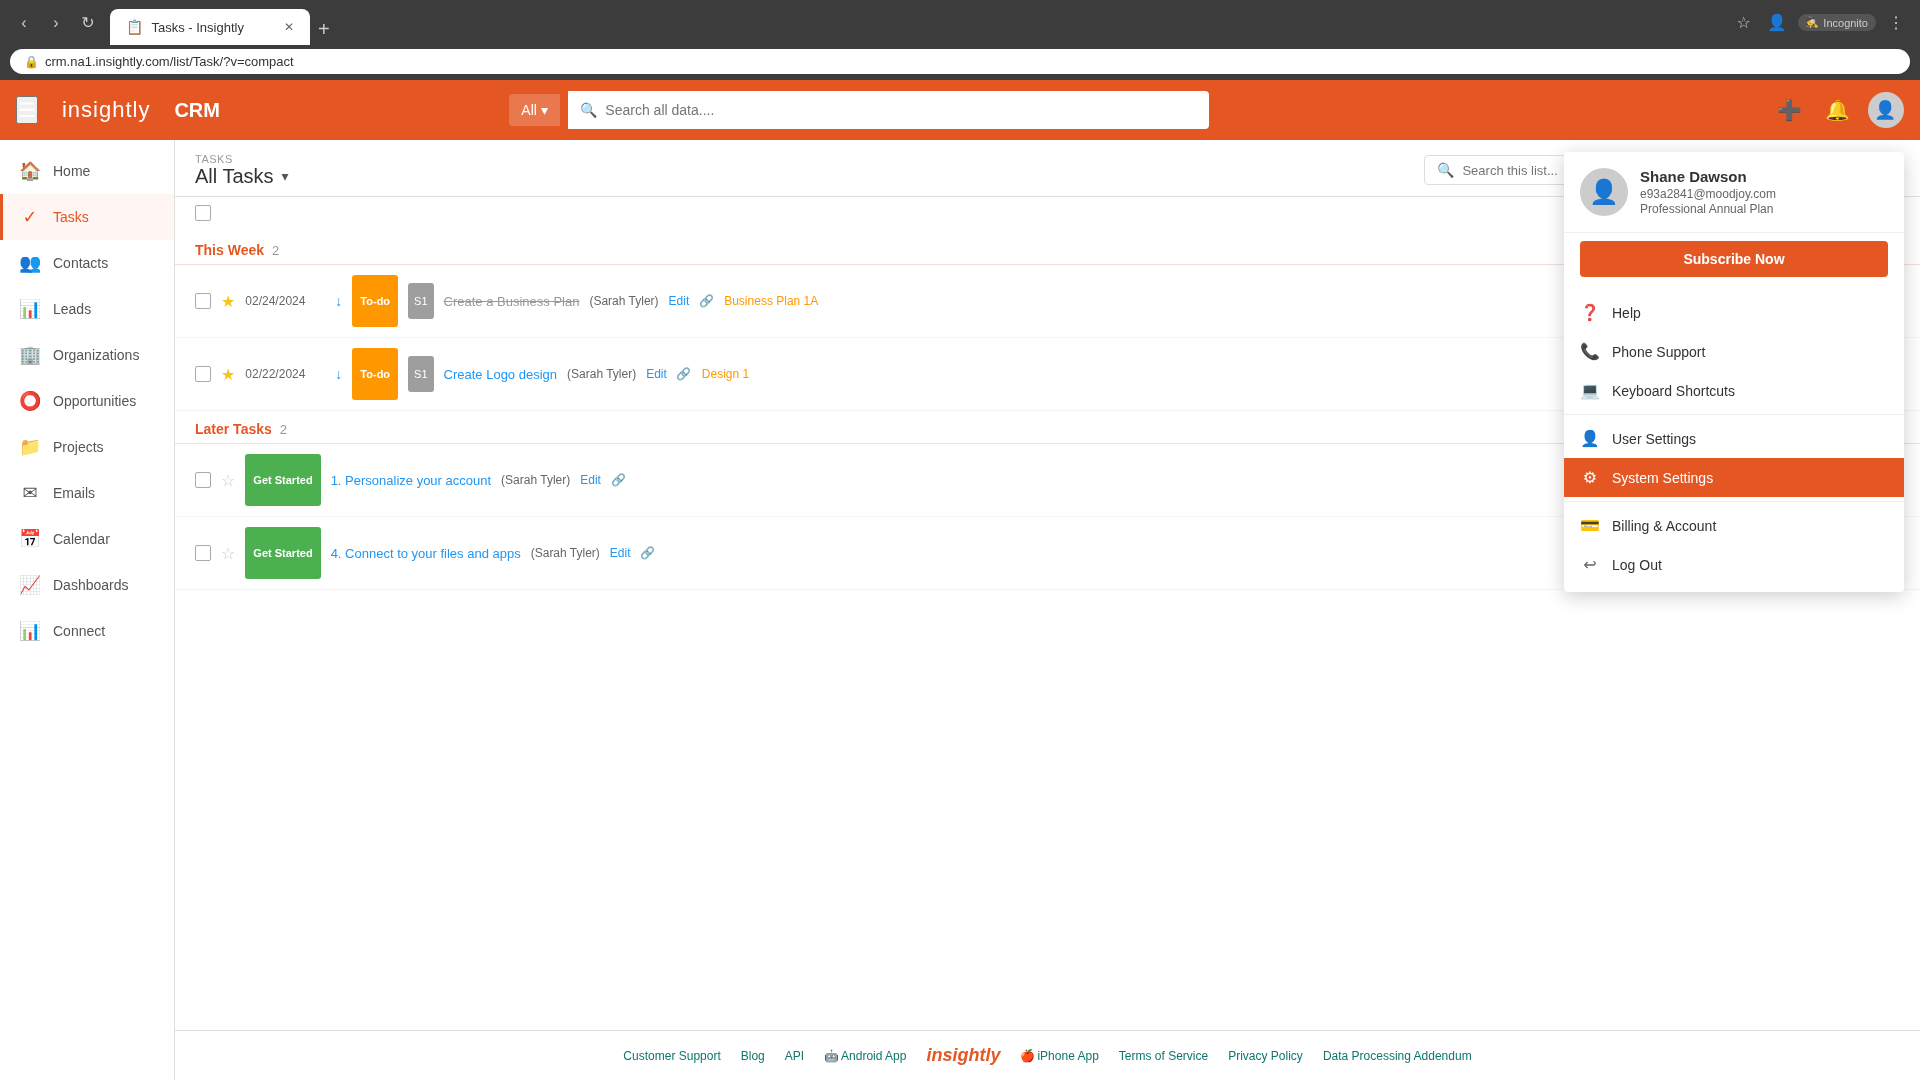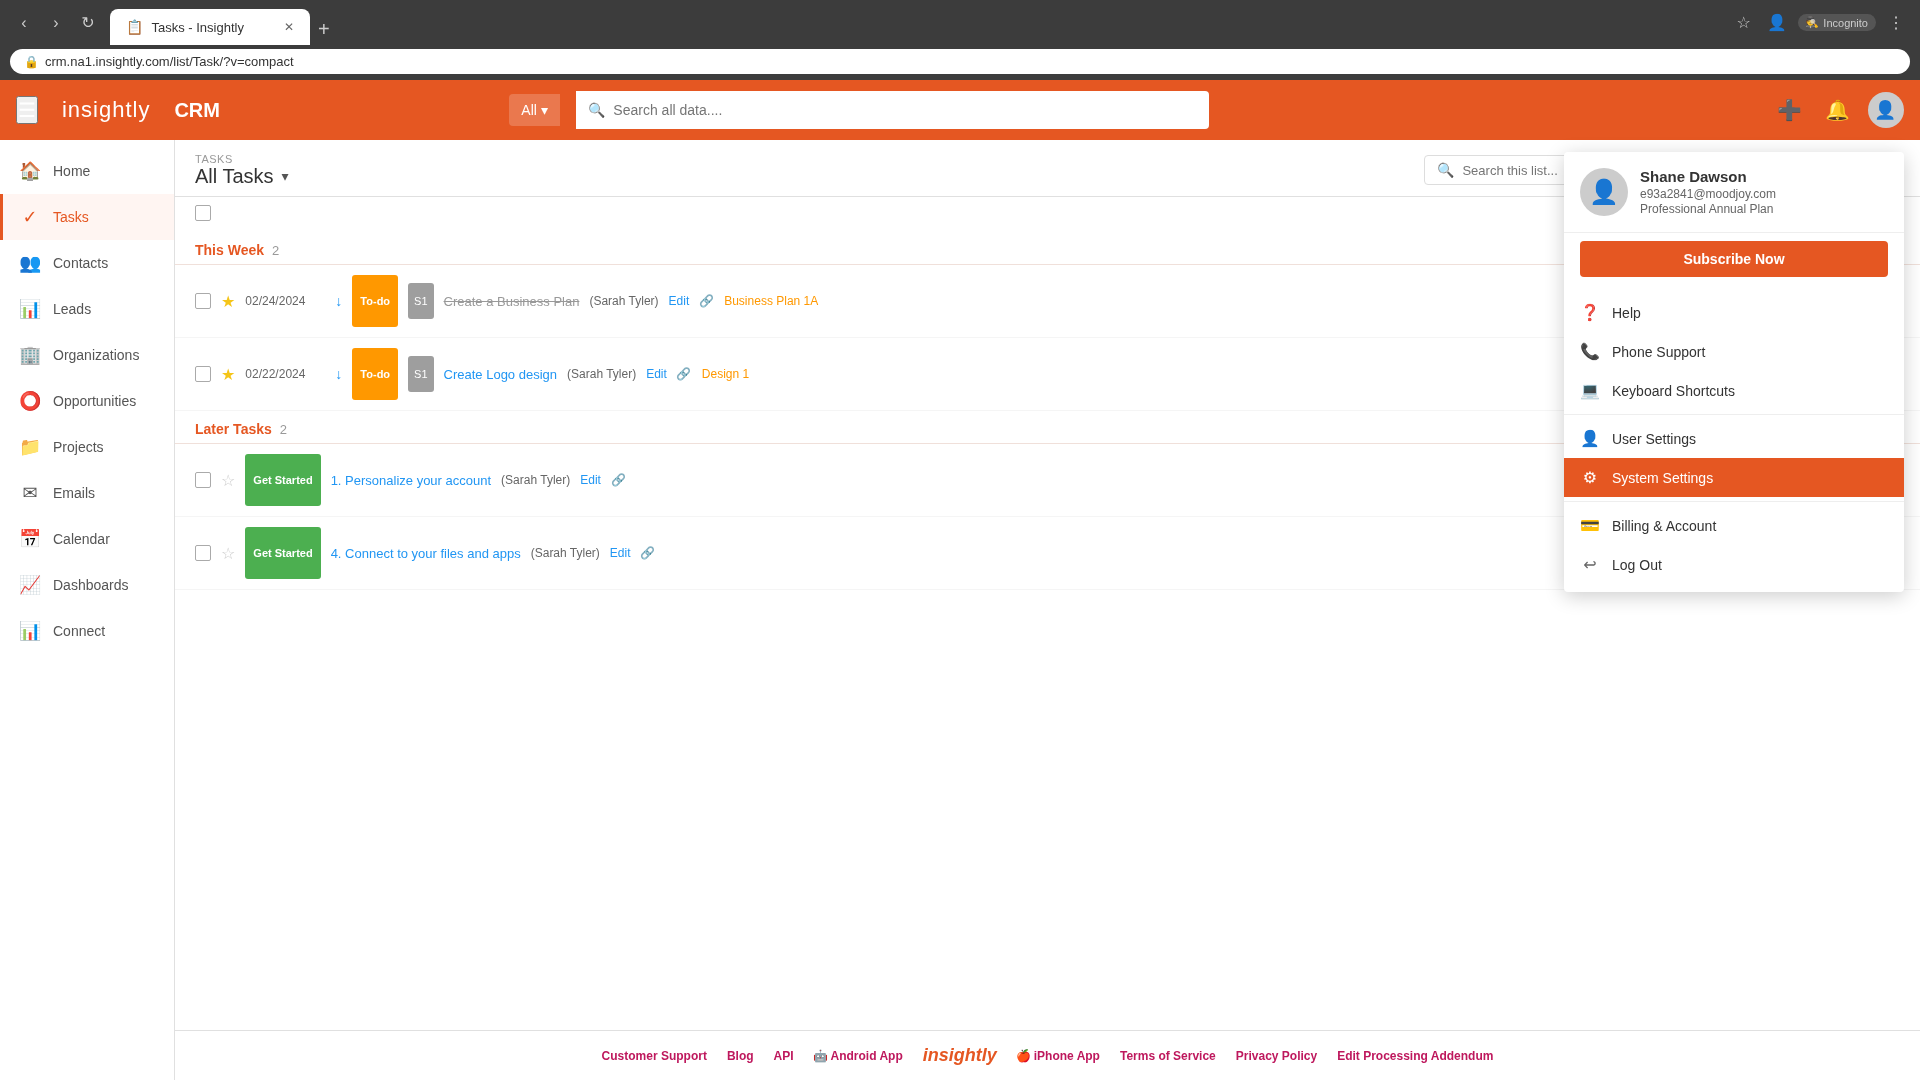--- a/index.html
+++ b/index.html
@@ -29,21 +29,21 @@
 
     
     .notification-bar { background: #fff8e1; text-align: center; padding: 10px; font-size: 14px; color: #333; border-bottom: 1px solid #e0c96e; }
     .notification-bar a { color: #e55722; text-decoration: underline; font-weight: bold; cursor: pointer; }
 
     
     .app-header { background: #e55722; height: 60px; display: flex; align-items: center; padding: 0 16px; gap: 16px; position: relative; z-index: 100; }
     .hamburger { color: #fff; font-size: 20px; cursor: pointer; margin-right: 8px; }
     .brand { color: #fff; font-size: 22px; font-weight: 300; letter-spacing: 1px; }
     .brand-crm { color: #fff; font-size: 20px; font-weight: 600; margin-left: 8px; }
-    .search-wrapper { flex: 1; display: flex; align-items: center; max-width: 700px; margin: 11px auto; gap: 16px; border-radius: 16px; }
+    .search-wrapper { flex: 1; display: flex; align-items: center; max-width: 700px; margin: 11px auto; gap: 8px; border-radius: 16px; }
     .search-all-btn { background: rgba(255,255,255,0.2); color: #fff; border: none; padding: 8px 12px; font-size: 14px; cursor: pointer; border-radius: 4px 0 0 4px; display: flex; align-items: center; gap: 4px; }
     .search-input-wrapper { flex: 1; background: #fff; border-radius: 0 4px 4px 0; display: flex; align-items: center; padding: 0 12px; height: 38px; }
     .search-icon { color: #999; margin-right: 8px; }
     .search-input { border: none; outline: none; font-size: 14px; color: #333; width: 100%; background: transparent; }
     .header-icon-btn { background: none; border: none; color: #fff; font-size: 20px; cursor: pointer; width: 36px; height: 36px; display: flex; align-items: center; justify-content: center; }
     .avatar-btn { background: #ccc; border: none; border-radius: 50%; width: 36px; height: 36px; cursor: pointer; display: flex; align-items: center; justify-content: center; color: #555; font-size: 18px; overflow: hidden; }
 
     
     .main-layout { display: flex; flex: 1; overflow: hidden; }
 
@@ -83,21 +83,21 @@
     .badge-get-started { background: #4caf50; }
     .task-name { font-size: 13px; color: #2196f3; cursor: pointer; }
     .task-name.strikethrough { text-decoration: line-through; color: #999; }
     .task-meta { font-size: 12px; color: #666; }
     .task-edit { font-size: 12px; color: #2196f3; cursor: pointer; }
     .task-link { font-size: 12px; color: #ff9800; cursor: pointer; }
     .task-link-icon { color: #ccc; font-size: 12px; }
 
     
     .page-footer { background: #fff; border-top: 1px solid #e0e0e0; padding: 14px; text-align: center; display: flex; align-items: center; justify-content: center; gap: 20px; flex-wrap: wrap; }
-    .footer-link { color: #be185d; font-size: 12px; text-decoration: none; cursor: pointer; font-weight: bold; }
+    .footer-link { color: #0f766e; font-size: 12px; text-decoration: none; cursor: pointer; }
     .footer-logo { font-size: 18px; color: #e55722; font-weight: bold; font-style: italic; }
     .footer-icon { font-size: 12px; margin-right: 2px; }
     .user-dropdown { position: absolute; right: 0; top: 60px; width: 340px; background: #fff; box-shadow: 0 4px 20px rgba(0,0,0,0.2); border-radius: 4px; z-index: 300; }
     .user-dropdown-header { padding: 16px; display: flex; align-items: flex-start; gap: 12px; border-bottom: 1px solid #eee; }
     .user-avatar-large { width: 48px; height: 48px; border-radius: 50%; background: #ccc; display: flex; align-items: center; justify-content: center; color: #666; font-size: 24px; flex-shrink: 0; }
     .user-info .user-name { font-size: 15px; font-weight: 600; color: #333; }
     .user-info .user-email { font-size: 12px; color: #666; margin-top: 2px; }
     .user-info .user-plan { font-size: 12px; color: #666; margin-top: 1px; }
     .subscribe-btn { display: block; margin: 8px 16px; background: #e55722; color: #fff; border: none; padding: 10px; border-radius: 4px; text-align: center; font-size: 14px; font-weight: 600; cursor: pointer; width: calc(100% - 32px); }
     .dropdown-menu-items { padding: 8px 0; }
@@ -351,18 +351,18 @@
 
       <div class="page-footer">
         <a class="footer-link">Customer Support</a>
         <a class="footer-link">Blog</a>
         <a class="footer-link">API</a>
         <a class="footer-link"><span class="footer-icon">🤖</span>Android App</a>
         <span class="footer-logo">insightly</span>
         <a class="footer-link"><span class="footer-icon">🍎</span>iPhone App</a>
         <a class="footer-link">Terms of Service</a>
         <a class="footer-link">Privacy Policy</a>
-        <a class="footer-link">Edit Processing Addendum</a>
+        <a class="footer-link">Data Processing Addendum</a>
       </div>
 
     </div>
   </div>
 </div>
 
 </body></html>

